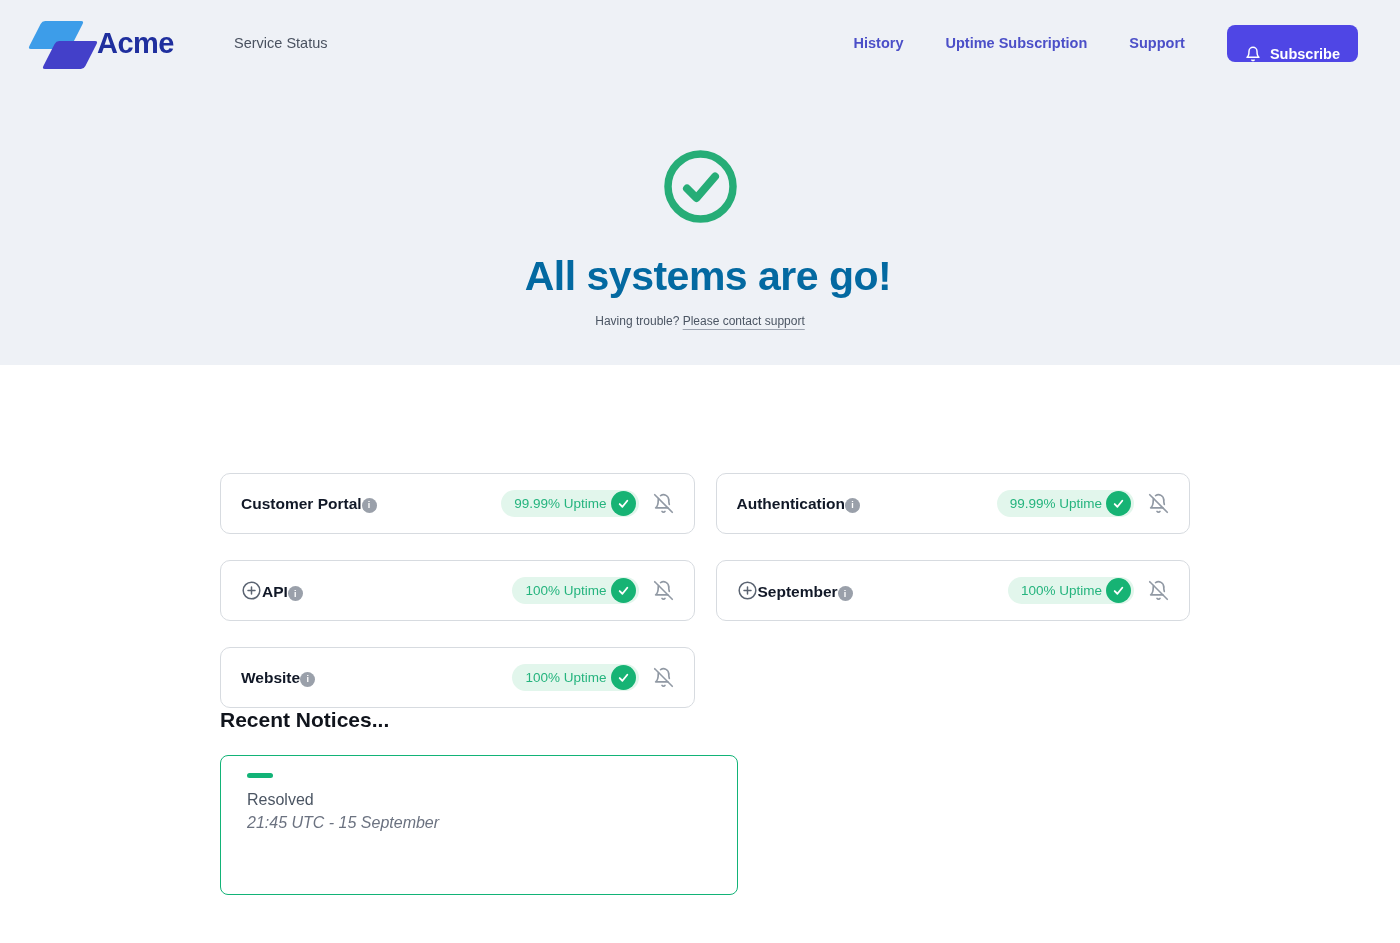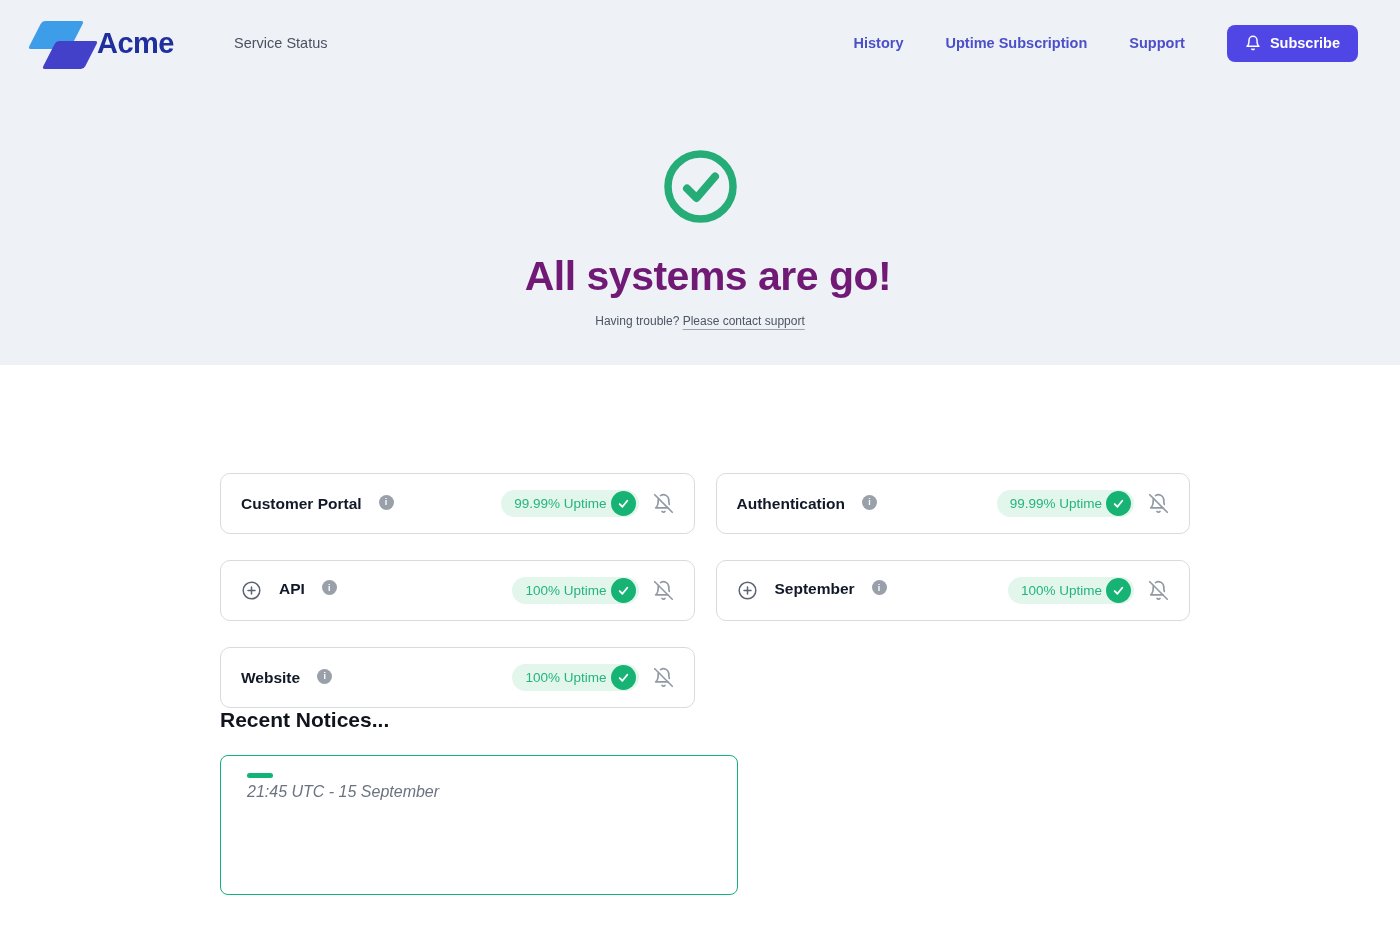--- a/index.html
+++ b/index.html
@@ -31,36 +31,36 @@
     color: #1f2f9e; margin-left: 0px;
   }
   .subtitle { margin-left: 60px; font-size: 14.5px; color: #4a5260; }
 
   .nav { margin-left: auto; display: flex; align-items: center; }
   .nav-link {
     font-size: 14.5px; font-weight: 700; color: #4b4fc8;
     margin-right: 42px; text-decoration: none; cursor: pointer;
   }
   .subscribe-btn {
-    display: flex; align-items: center; gap: 9px;
+    display: flex; align-items: flex-end; gap: 9px;
     background: #4f46e5; color: #ffffff;
     border: none; border-radius: 8px;
     height: 37px; padding: 0 18px;
     font-family: "Liberation Sans", sans-serif;
     font-size: 14.5px; font-weight: 700; cursor: pointer;
   }
   .subscribe-btn svg { display: block; }
 
   
   .hero { text-align: center; }
   .hero-check { margin-top: 64px; display: inline-block; }
   .hero-title {
     margin-top: 26px;
     font-size: 41px; font-weight: 800; letter-spacing: -0.5px;
-    color: #701a75;
+    color: #0369a1;
     margin-left: 16px;
   }
   .hero-sub { margin-top: 14px; font-size: 12px; color: #4b5563; }
   .hero-sub a {
     color: #4b5563; text-decoration: underline;
     text-underline-offset: 4px; text-decoration-color: #9ca3af; cursor: pointer;
   }
 
   
   .content { width: 970px; margin: 0 auto 0 220px; }
@@ -71,21 +71,21 @@
     column-gap: 21px; row-gap: 26px;
   }
   .service-card {
     height: 61px;
     background: #ffffff;
     border: 1px solid #d7dbe0;
     border-radius: 10px;
     display: flex; align-items: center;
     padding: 0 20px;
   }
-  .svc-left { display: flex; align-items: flex-start; gap: 17px; }
+  .svc-left { display: flex; align-items: flex-end; gap: 0; }
   .expand-btn {
     width: 21px; height: 21px; padding: 0;
     background: none; border: none; cursor: pointer;
     color: #5b6472; display: flex; align-items: center; justify-content: center;
   }
   .svc-name { font-size: 15.5px; font-weight: 700; color: #111827; }
   .info-icon {
     width: 15px; height: 15px; border-radius: 50%;
     background: #9aa0aa; color: #ffffff;
     display: inline-flex; align-items: center; justify-content: center;
@@ -303,15 +303,16 @@
         </span>
       </div>
     </div>
 
   </div>
 
   <div class="notices-heading">Recent Notices...</div>
 
   <div class="notice-card">
     <div class="notice-dash"></div>
+    <div class="notice-status">Resolved</div>
     <div class="notice-time">21:45 UTC - 15 September</div>
   </div>
 </div>
 
 </body></html>

